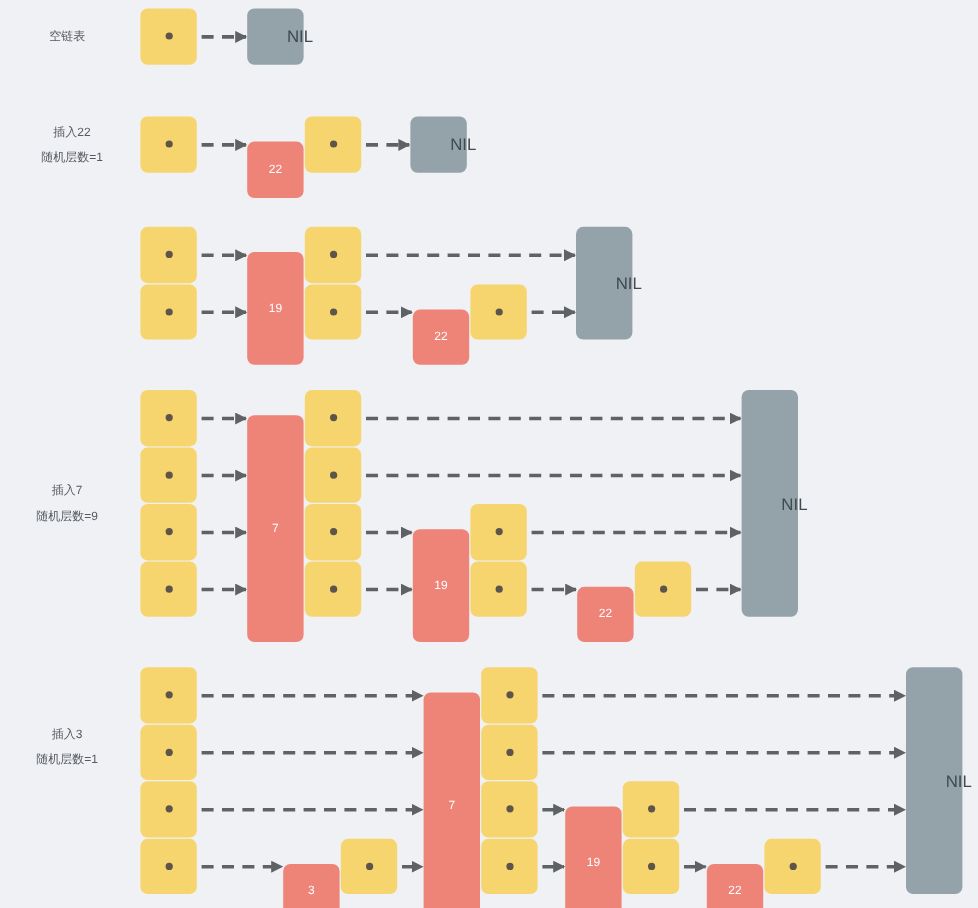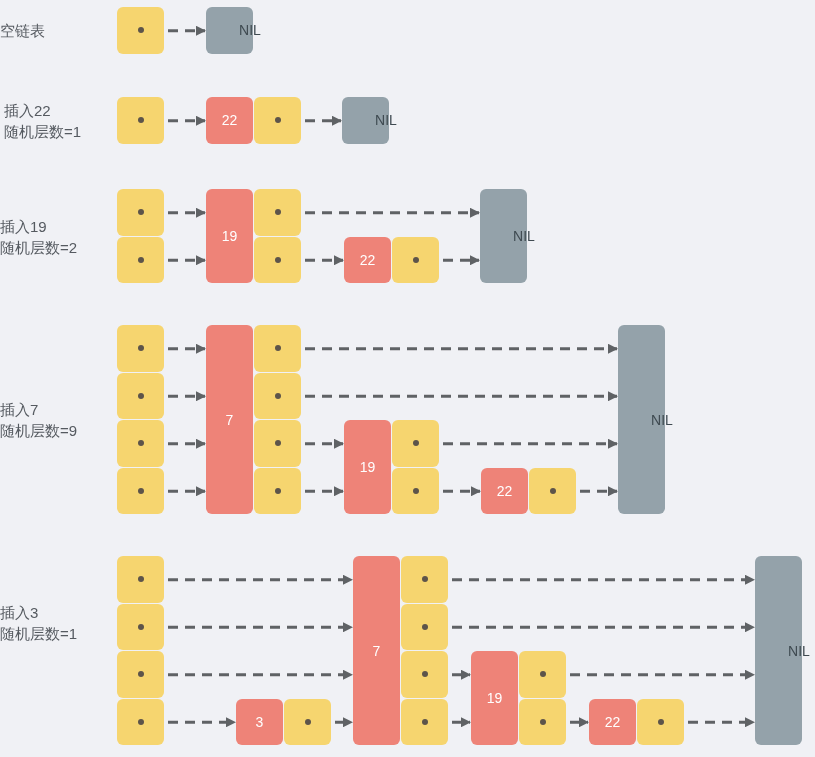--- a/index.html
+++ b/index.html
@@ -1,22 +1,22 @@
 <!DOCTYPE html>
 <html><head>
 <meta charset="utf-8">
 <style>
   html, body { margin:0; padding:0; }
   body { width:815px; height:757px; background:#f0f1f5; position:relative; overflow:hidden;
          font-family:"Liberation Sans","DejaVu Sans",sans-serif; }
   #stage { position:absolute; left:0; top:0; width:815px; height:757px; }
-  .label { position:absolute; width:112px; color:#555a60; font-size:15px; line-height:21px; }
+  .label { position:absolute; width:112px; text-align:center; color:#555a60; font-size:10px; line-height:21px; }
   .box { position:absolute; border-radius:6px; display:flex; align-items:center; justify-content:center; box-sizing:border-box; }
   .ptr { background:#f6d56f; }
-  .key { background:#ee8378; color:#fff; font-size:14px; }
+  .key { background:#ee8378; color:#fff; font-size:10px;margin-top:21px; }
   .nil { background:#94a2aa; color:#3f4a51; font-size:14px;padding-left:41px; }
   .dot { width:6px; height:6px; border-radius:50%; background:#5d544a; }
   svg.arrows { position:absolute; left:0; top:0; }
 </style>
 </head>
 <body>
 
 <div id="stage">
   <svg class="arrows" id="arrows" width="815" height="757">
       <defs>
@@ -74,24 +74,20 @@
     </div>
     <div class="box key" style="left: 206px; top: 97px; width: 47px; height: 46.5px;">
       <span>22</span>
     </div>
     <div class="box ptr" style="left: 254px; top: 97px; width: 47px; height: 46.5px;">
       <div class="dot"></div>
     </div>
     <div class="box nil" style="left: 342px; top: 97px; width: 47px; height: 46.5px;">
       <span>NIL</span>
     </div>
-    <div class="label" style="left: 0px; top: 215.5px;">
-      <div>插入19</div>
-      <div>随机层数=2</div>
-    </div>
     <div class="box ptr" style="left: 117px; top: 189px; width: 47px; height: 46.5px;">
       <div class="dot"></div>
     </div>
     <div class="box ptr" style="left: 117px; top: 236.5px; width: 47px; height: 46.5px;">
       <div class="dot"></div>
     </div>
     <div class="box key" style="left: 206px; top: 189px; width: 47px; height: 94px;">
       <span>19</span>
     </div>
     <div class="box ptr" style="left: 254px; top: 189px; width: 47px; height: 46.5px;">

